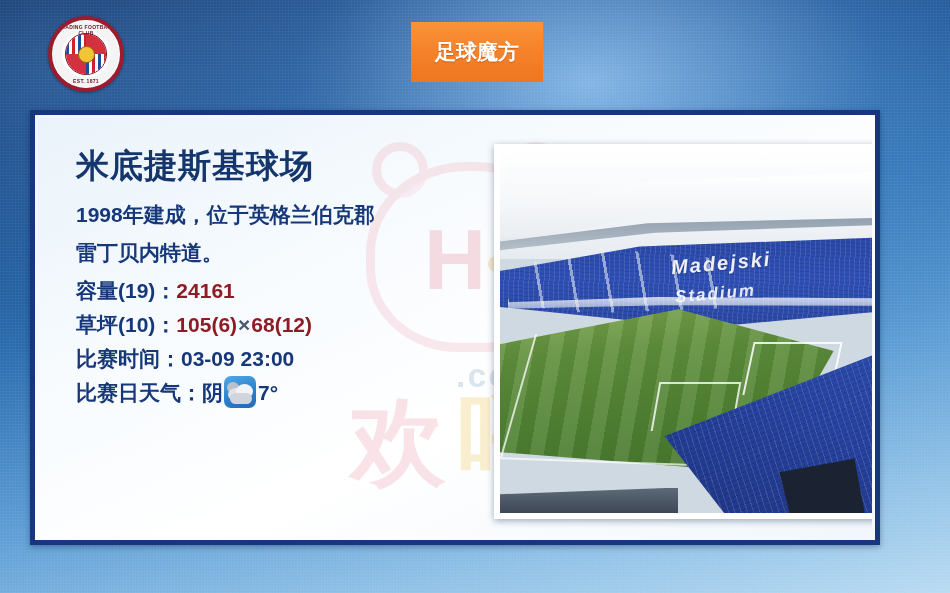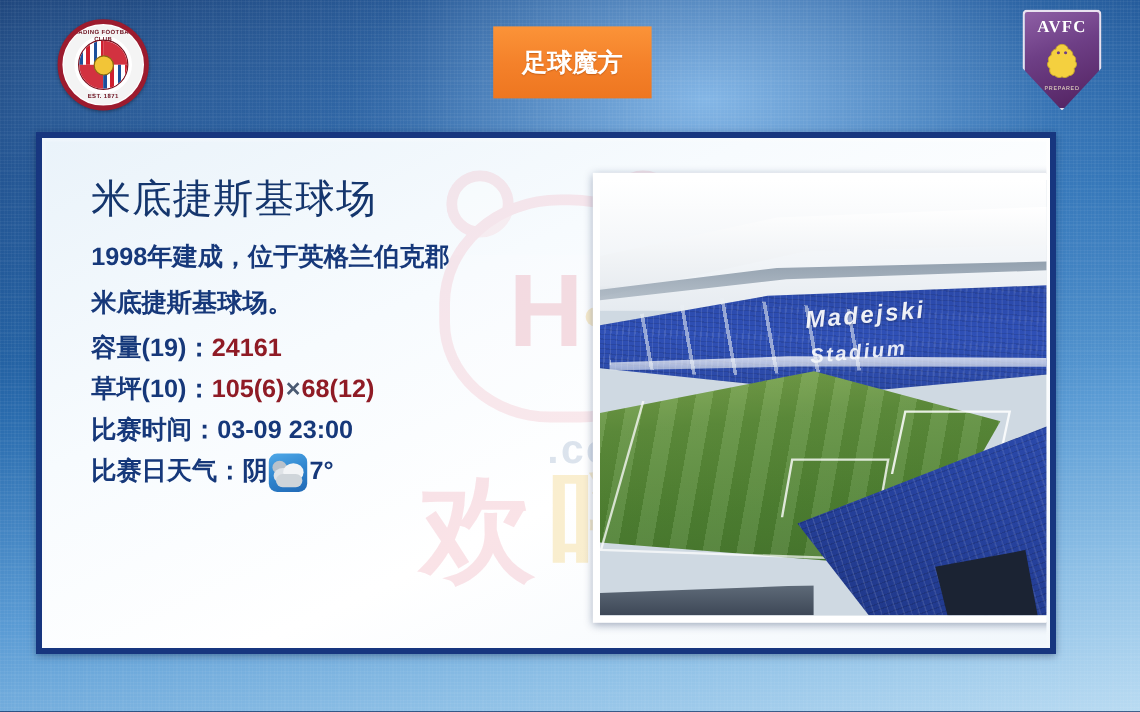--- a/index.html
+++ b/index.html
@@ -307,21 +307,21 @@
   
   .info {
     position: absolute;
     left: 38px;
     top: 30px;
     width: 410px;
     z-index: 4;
   }
   .stadium-title {
     font-size: 33px;
-    font-weight: normal;
+    font-weight: bold;
     color: #15366d;
     letter-spacing: 1px;
     margin: 0 0 14px 0;
     line-height: 1.1;
     white-space: nowrap;
   }
   .desc {
     font-size: 21px;
     font-weight: bold;
     color: #16387a;
@@ -340,21 +340,21 @@
     color: #8f1b25;
     font-weight: bold;
   }
   .times-sym {
     color: #4a5a72;
     font-weight: bold;
     padding: 0 1px;
   }
   .weather-line {
     display: flex;
-    align-items: flex-end;
+    align-items: flex-start;
     font-size: 21px;
     font-weight: bold;
     color: #16387a;
     line-height: 1.62;
     white-space: nowrap;
   }
   .weather-icon {
     position: relative;
     display: inline-block;
     width: 32px;
@@ -576,30 +576,20 @@
       <div class="q q3"></div>
       <div class="q q4"></div>
     </div>
     <div class="ball"></div>
   </div>
 
   <div class="brand-badge">
     <span class="brand-text">足球魔方</span>
   </div>
 
-  <div class="crest-villa">
-    <div class="shield"></div>
-    <div class="avfc">AVFC</div>
-    <svg class="lion" viewBox="0 0 30 32">
-      <path d="M15 2 C18 2 20 4 20 6 C22 6 24 8 24 11 C26 12 27 14 26 16 C28 18 27 21 25 22 C26 25 24 28 21 28 C19 30 16 30 15 29 C14 30 11 30 9 28 C6 28 4 25 5 22 C3 21 2 18 4 16 C3 14 4 12 6 11 C6 8 8 6 10 6 C10 4 12 2 15 2 Z" fill="#f4d03f" stroke="#caa82c" stroke-width="0.8"></path>
-      <circle cx="12" cy="9" r="1.3" fill="#6e3f86"></circle>
-      <circle cx="18" cy="9" r="1.3" fill="#6e3f86"></circle>
-    </svg>
-    <div class="motto">PREPARED</div>
-  </div>
 
   <div class="panel">
     <div class="panel-inner">
 
       <div class="watermark">
         <div class="wm-ear-l"></div>
         <div class="wm-ear-r"></div>
         <div class="wm-bubble"></div>
         <div class="wm-h">H</div>
         <div class="wm-a">a</div>
@@ -607,21 +597,21 @@
         <div class="wm-com">.com</div>
         <div class="wm-big1">欢</div>
         <div class="wm-big2">呼</div>
       </div>
 
       <div class="info">
 
         <div class="stadium-title">米底捷斯基球场</div>
 
         <div class="desc">1998年建成，位于英格兰伯克郡</div>
-        <div class="desc">米底捷斯基球场。</div>
+        <div class="desc">雷丁贝内特道。</div>
 
         <div class="stat-line"><span>容量(19)：</span><span class="val-red">24161</span></div>
 
         <div class="stat-line"><span>草坪(10)：</span><span class="val-red">105(6)</span><span class="times-sym">×</span><span class="val-red">68(12)</span></div>
 
         <div class="stat-line"><span>比赛时间：</span><span>03-09 23:00</span></div>
 
         <div class="weather-line">
           <span>比赛日天气：</span>
           <span>阴</span>

